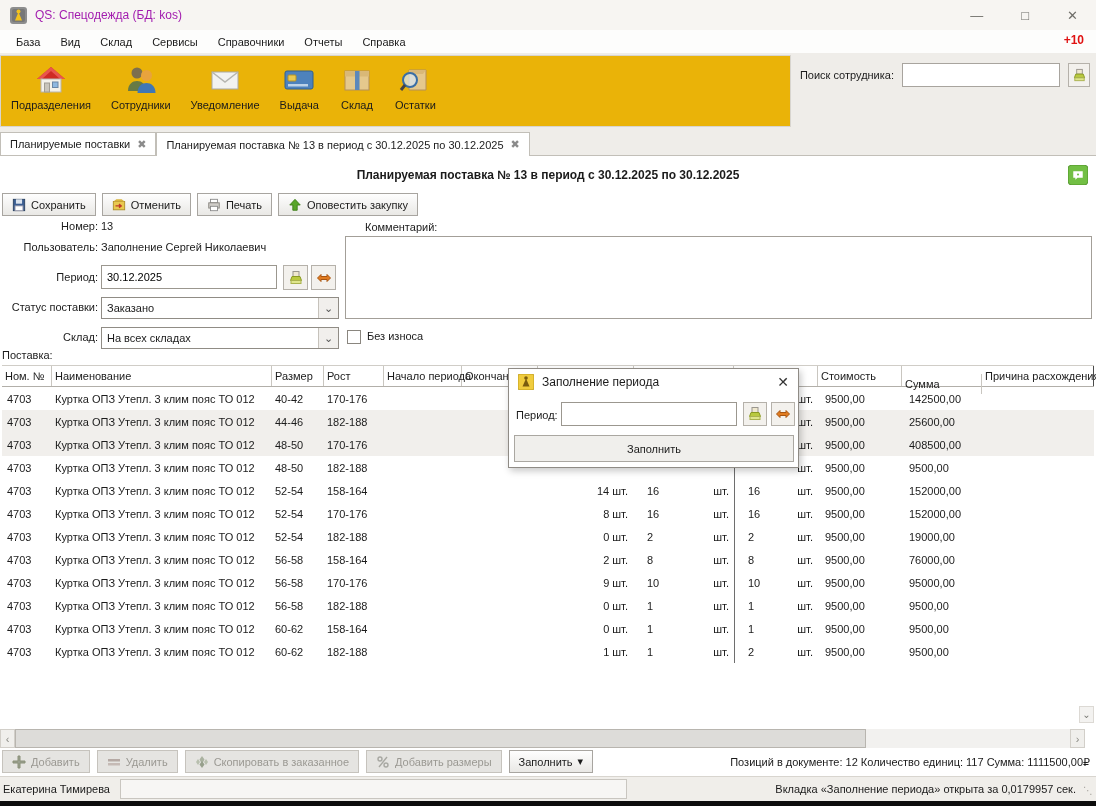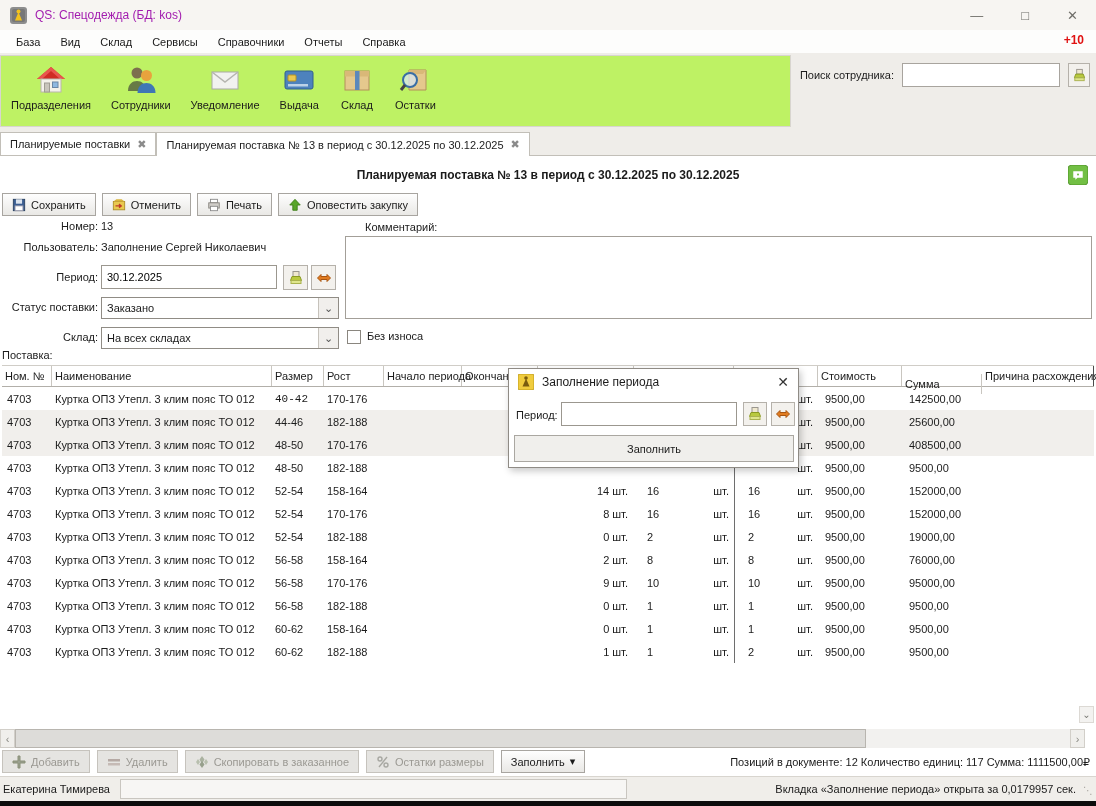--- a/index.html
+++ b/index.html
@@ -20,21 +20,21 @@
   .win-btn { cursor:default; }
 
   
   .menubar { position:absolute; top:30px; left:0; right:0; height:23px; background:#fdfdfc;
              display:flex; align-items:center; padding-left:6px; }
   .menu-item { padding:3px 10px; white-space:nowrap; }
   .menu-badge { position:absolute; right:12px; top:3px; color:#e01212; font-weight:bold; font-size:12px; }
 
   
   .topstrip { position:absolute; top:53px; left:0; right:0; height:80px; background:#efede9; }
-  .toolbar-panel { position:absolute; left:0; top:2px; width:791px; height:72px; background:#bef264;
+  .toolbar-panel { position:absolute; left:0; top:2px; width:791px; height:72px; background:#eab308;
                    border:1px solid #d8d5cf; display:flex; align-items:flex-start; padding:3px 2px 0 4px; gap:8px; }
   .tool-btn { display:flex; flex-direction:column; align-items:center; gap:1px; padding:3px 6px 2px 6px; }
   .tool-btn .ticon { width:36px; height:36px; display:flex; align-items:center; justify-content:center; }
   .tool-btn .ticon svg { width:34px; height:34px; }
   .tool-label { white-space:nowrap; }
   .search-area { position:absolute; right:6px; top:10px; display:flex; align-items:center; gap:8px; }
   .search-input { width:158px; height:24px; border:1px solid #a8a49e; background:#fff; padding:0 4px; font:inherit; }
   .icon-btn { width:22px; height:24px; border:1px solid #b5b1aa; background:#f3f1ed;
               display:flex; align-items:center; justify-content:center; }
   .icon-btn svg { width:15px; height:15px; }
@@ -350,21 +350,21 @@
       <div class="th" style="width: 100px;"></div>
       <div class="th" style="width: 84px;"></div>
       <div class="th" style="width: 84px;">Стоимость</div>
       <div class="th" style="width: 80px; margin-top: 8px;">Сумма</div>
       <div class="th th-last" style="width: 112px;">Причина расхождения</div>
     </div>
   <div>
       <div class="trow">
         <div class="td c-num" style="width: 50px;">4703</div>
         <div class="td " style="width: 220px;">Куртка ОПЗ Утепл. 3 клим пояс ТО 012</div>
-        <div class="td " style="width: 52px; font-family: Liberation Mono, monospace;">40-42</div>
+        <div class="td " style="width: 52px;">40-42</div>
         <div class="td " style="width: 60px;">170-176</div>
         <div class="td " style="width: 78px;"></div>
         <div class="td " style="width: 76px;"></div>
         <div class="td c-right" style="width: 96px;"></div>
         <div class="td c-unit" style="width: 100px;">
           <span></span>
           <span></span>
         </div>
         <div class="td c-unit c-sep" style="width: 84px;">
           <span></span>
@@ -668,21 +668,21 @@
       <span>Скопировать в заказанное</span>
     </div>
     <div class="btn disabled">
       <span>
         <svg viewBox="0 0 14 14">
           <circle cx="4" cy="4" r="2" fill="none" stroke="#a8a8a2" stroke-width="1.4"></circle>
           <circle cx="10" cy="10" r="2" fill="none" stroke="#a8a8a2" stroke-width="1.4"></circle>
           <path d="M11 2 3 12" stroke="#a8a8a2" stroke-width="1.4"></path>
         </svg>
       </span>
-      <span>Остатки размеры</span>
+      <span>Добавить размеры</span>
     </div>
     <div class="btn">
       <span>Заполнить</span>
       <span> ▾</span>
     </div>
   </div>
 <div class="stats">Позиций в документе: 12  Количество единиц: 117 Сумма: 1111500,00₽</div>
 
 <div class="statusbar">
   <span class="sb-user">Екатерина Тимирева</span>

